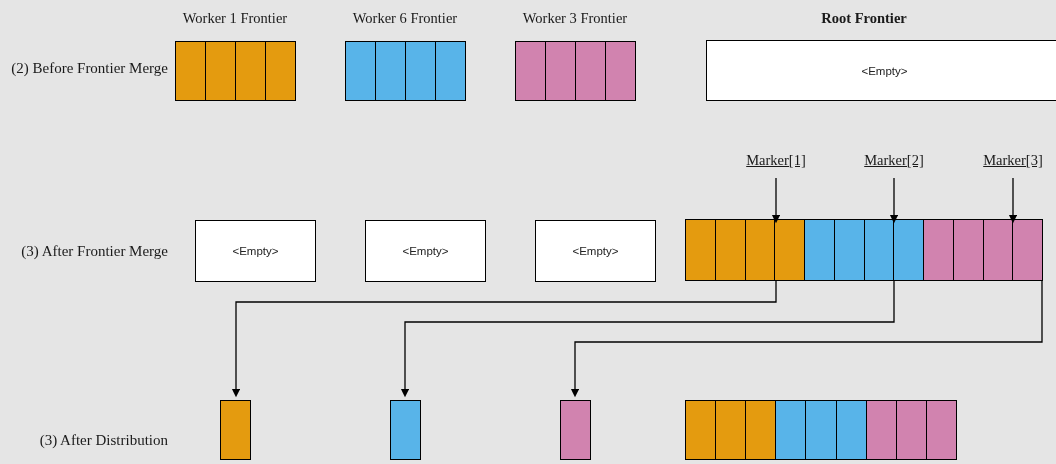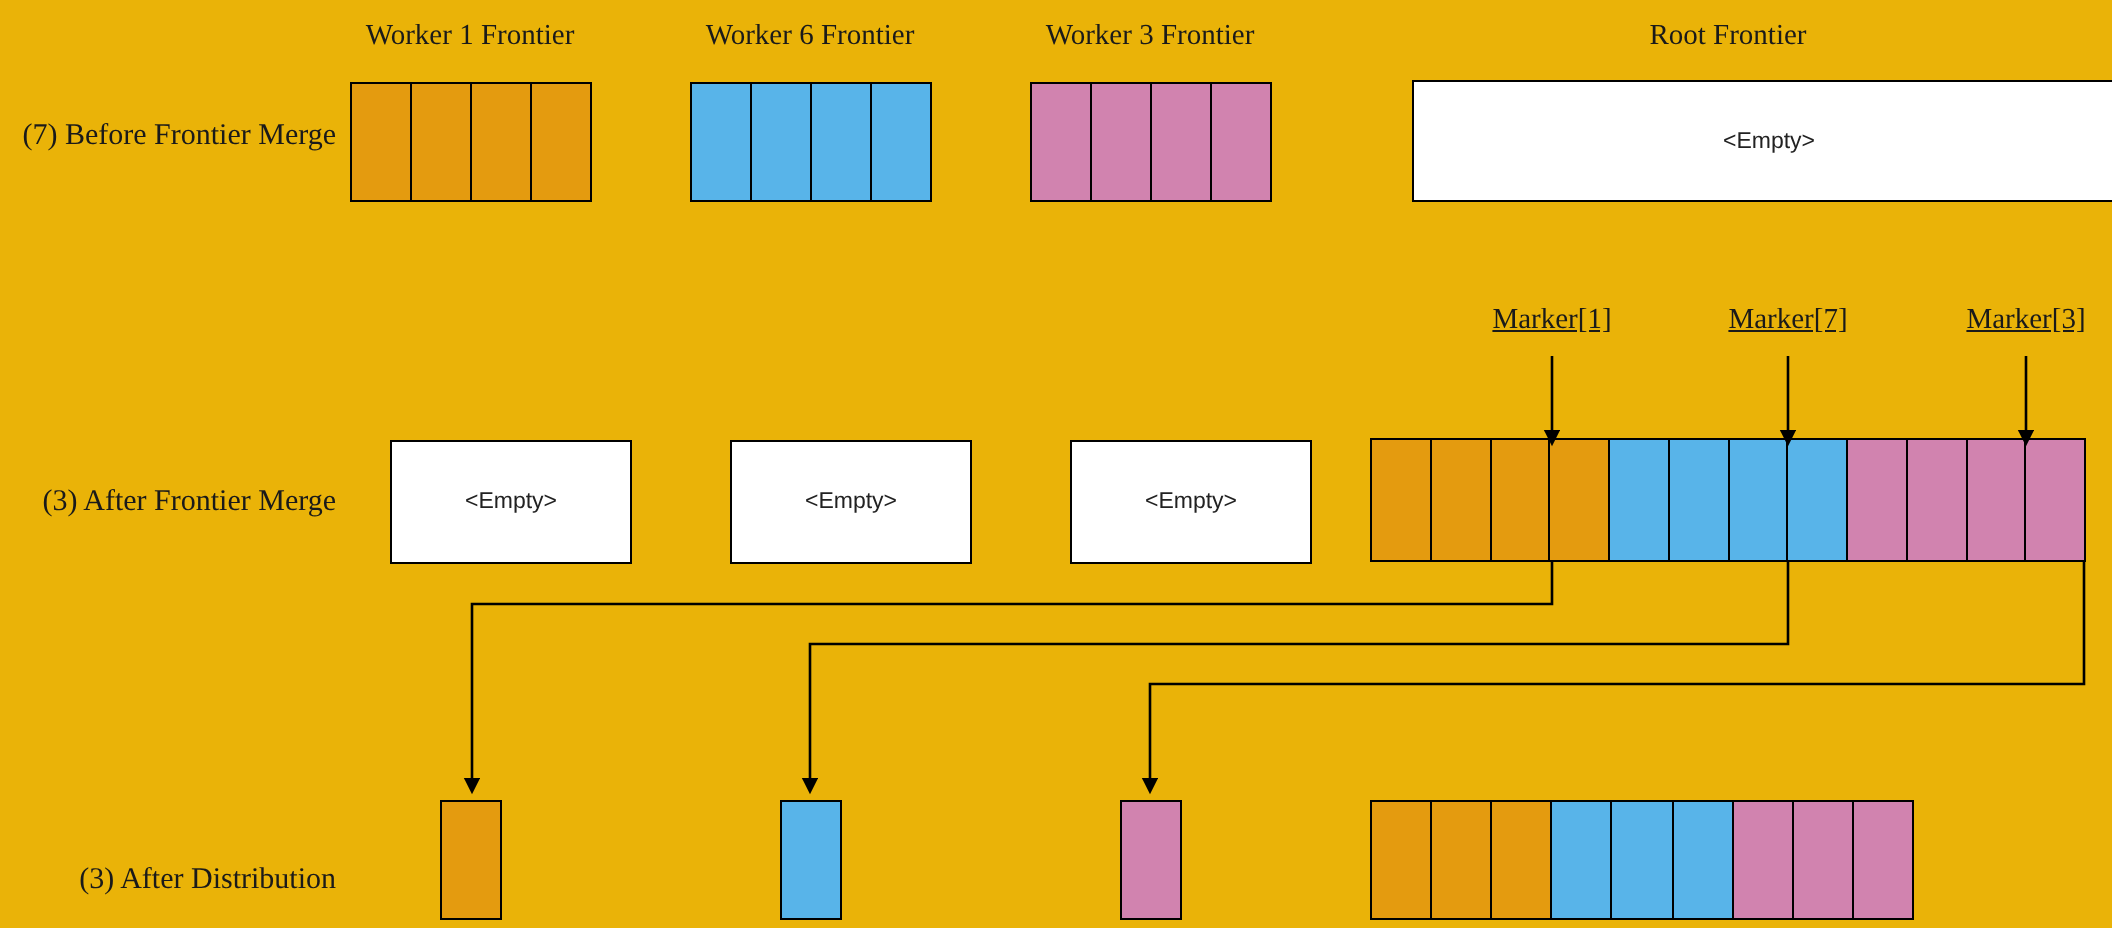--- a/index.html
+++ b/index.html
@@ -4,21 +4,21 @@
 <style>
   html, body {
     margin: 0;
     padding: 0;
     background: #ffffff;
   }
   #canvas {
     position: relative;
     width: 1056px;
     height: 464px;
-    background: #eab308;
+    background: #e5e5e5;
     overflow: hidden;
     font-family: "Liberation Serif", "DejaVu Serif", serif;
     color: #111111;
   }
   .row-label {
     position: absolute;
     font-family: "Liberation Serif", "DejaVu Serif", serif;
     font-size: 15px;
     color: #1a1a1a;
     white-space: nowrap;
@@ -86,23 +86,23 @@
   }
 </style>
 </head>
 <body>
 
 <div id="canvas">
 
   <div class="col-title" id="ct0" style="left: 95px; top: 10px; width: 280px;"><span>Worker 1 Frontier</span></div>
   <div class="col-title" id="ct1" style="left: 265px; top: 10px; width: 280px;"><span>Worker 6 Frontier</span></div>
   <div class="col-title" id="ct2" style="left: 435px; top: 10px; width: 280px;"><span>Worker 3 Frontier</span></div>
-  <div class="col-title" id="ct3" style="left: 724px; top: 10px; width: 280px;"><span>Root Frontier</span></div>
+  <div class="col-title" id="ct3" style="left: 724px; top: 10px; width: 280px; font-weight: bold;"><span>Root Frontier</span></div>
 
-  <div class="row-label" id="rl0" style="left: 8px; top: 60px; width: 160px;">(7) Before Frontier Merge</div>
+  <div class="row-label" id="rl0" style="left: 8px; top: 60px; width: 160px;">(2) Before Frontier Merge</div>
   <div class="row-label" id="rl1" style="left: 8px; top: 243px; width: 160px;">(3) After Frontier Merge</div>
   <div class="row-label" id="rl2" style="left: 8px; top: 432px; width: 160px;">(3) After Distribution</div>
 
   <div id="shapes">
       <div class="bar" style="left: 175px; top: 41px; width: 121px; height: 60px;">
         <div class="cell c-orange"></div>
         <div class="cell c-orange"></div>
         <div class="cell c-orange"></div>
         <div class="cell c-orange"></div>
       </div>
@@ -176,16 +176,16 @@
         <path d="M776,178 L776,219" fill="none" stroke="#000000" stroke-width="1.3" marker-end="url(#arrowhead)"></path>
         <path d="M894,178 L894,219" fill="none" stroke="#000000" stroke-width="1.3" marker-end="url(#arrowhead)"></path>
         <path d="M1013,178 L1013,219" fill="none" stroke="#000000" stroke-width="1.3" marker-end="url(#arrowhead)"></path>
         <path d="M776,281 L776,302 L236,302 L236,393" fill="none" stroke="#000000" stroke-width="1.3" marker-end="url(#arrowhead)"></path>
         <path d="M894,281 L894,322 L405,322 L405,393" fill="none" stroke="#000000" stroke-width="1.3" marker-end="url(#arrowhead)"></path>
         <path d="M1042,281 L1042,342 L575,342 L575,393" fill="none" stroke="#000000" stroke-width="1.3" marker-end="url(#arrowhead)"></path>
       </g>
   </svg>
 
   <div class="marker-label" id="mk0" style="left: 706px; top: 152px; width: 140px;">Marker[1]</div>
-  <div class="marker-label" id="mk1" style="left: 824px; top: 152px; width: 140px;">Marker[7]</div>
+  <div class="marker-label" id="mk1" style="left: 824px; top: 152px; width: 140px;">Marker[2]</div>
   <div class="marker-label" id="mk2" style="left: 943px; top: 152px; width: 140px;">Marker[3]</div>
 
 </div>
 
 </body></html>

